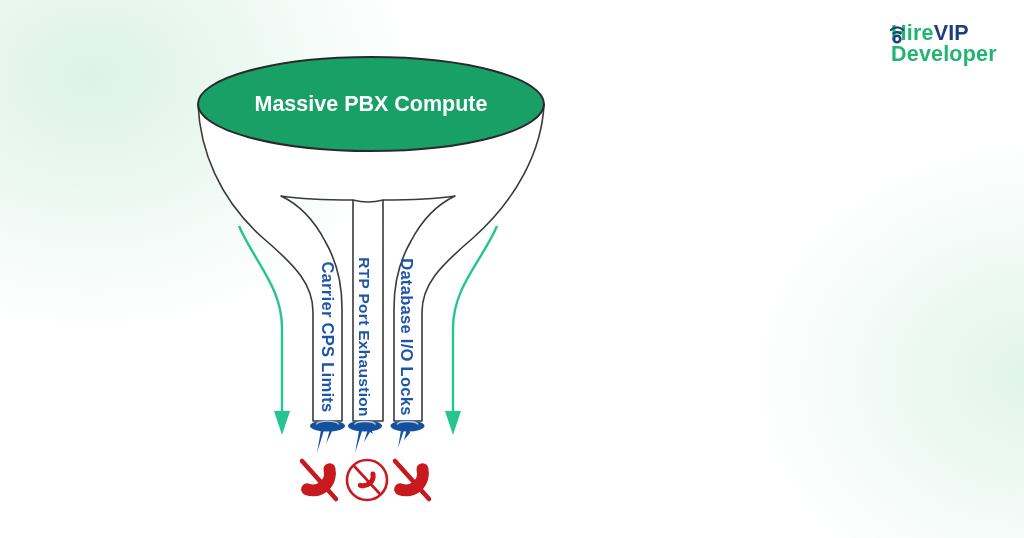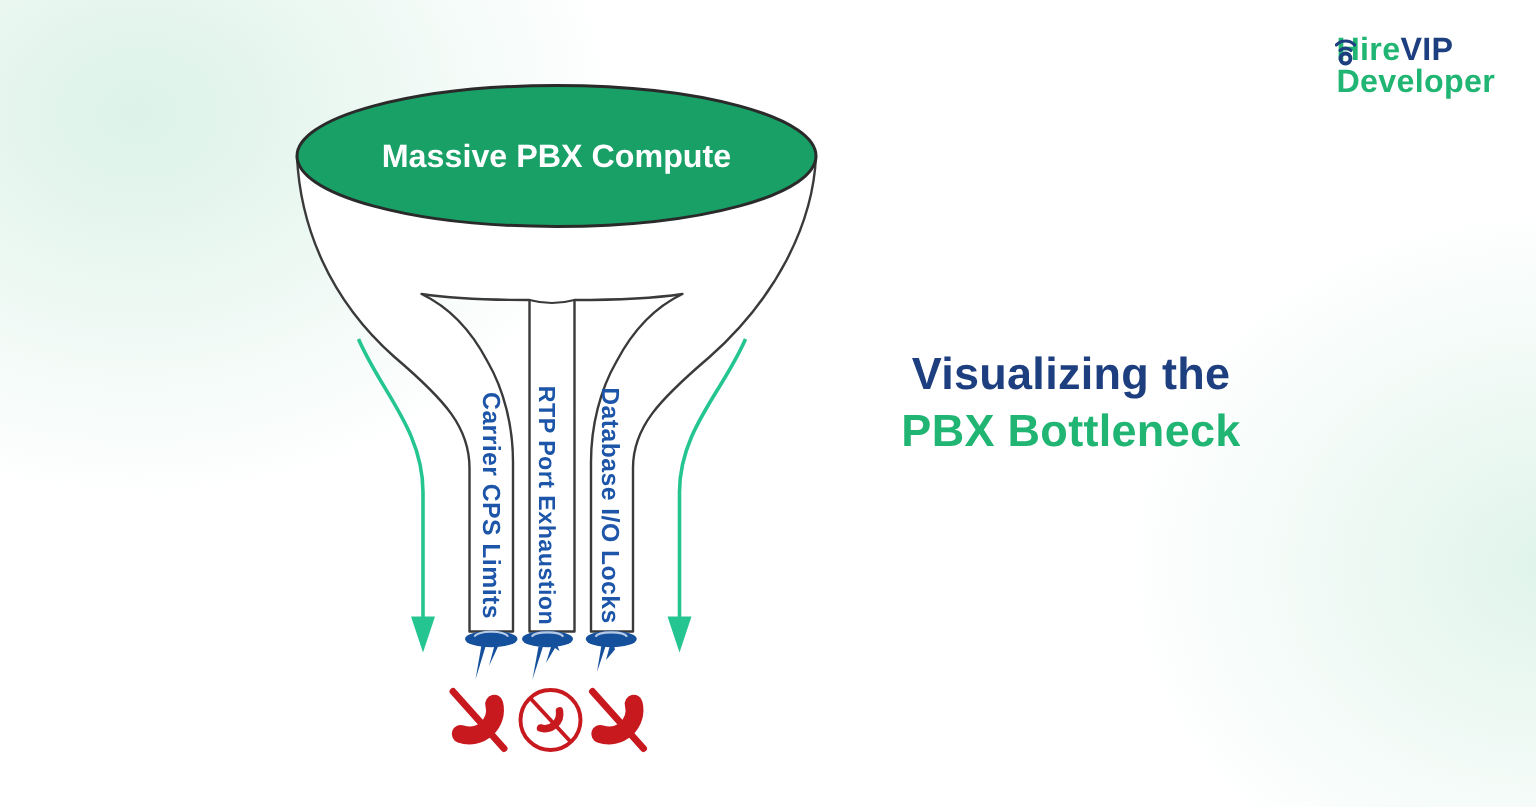--- a/index.html
+++ b/index.html
@@ -103,24 +103,20 @@
     </g>
 
     <g transform="translate(412,480)">
       <g transform="rotate(-42)">
         <path d="M -15,-1 A 17,17 0 0 0 15,-1" fill="none" stroke="#C8191F" stroke-width="12" stroke-linecap="round"></path>
       </g>
       <line x1="-17" y1="-19" x2="17" y2="19" stroke="#C8191F" stroke-width="4.6" stroke-linecap="round"></line>
     </g>
   </svg>
 
-  <div class="headline">
-    <span class="l1">Visualizing the</span>
-    <span class="l2">PBX Bottleneck</span>
-  </div>
 
   <div class="brand">
     <span class="g">Hire</span><span class="n">V</span><svg class="wifi-o" width="14" height="22" viewBox="0 0 14 22">
         <circle cx="7" cy="16" r="3.3" fill="none" stroke="#1d3f7f" stroke-width="2.6"></circle>
         <path d="M 3.4,10.6 A 5.1,5.1 0 0 1 10.6,10.6" fill="none" stroke="#1d3f7f" stroke-width="2.1" stroke-linecap="round"></path>
         <path d="M 0.9,6.9 A 8.6,8.6 0 0 1 13.1,6.9" fill="none" stroke="#1d3f7f" stroke-width="2.1" stroke-linecap="round"></path>
     </svg><span class="n">IP</span>
     <span class="row2 g">Developer</span>
   </div>
 

